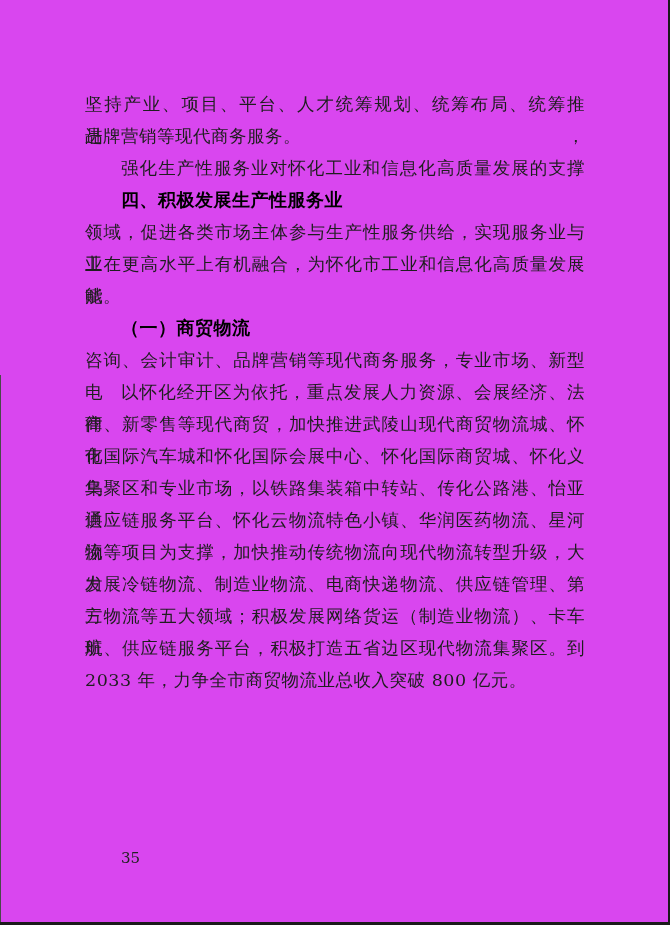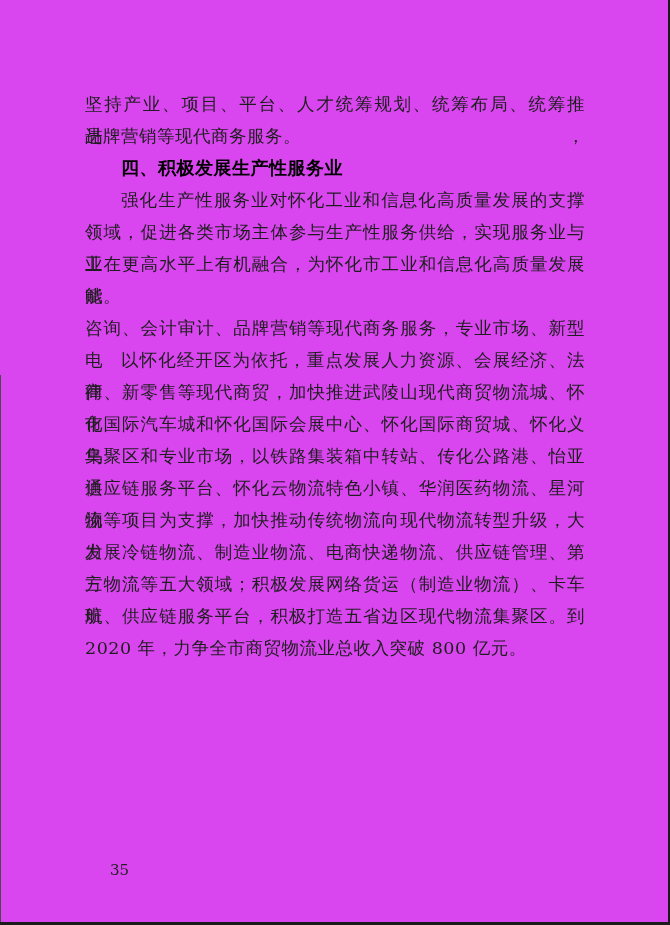--- a/index.html
+++ b/index.html
@@ -41,27 +41,26 @@
   .line.heading {
     font-family: "DejaVu Sans", "Liberation Sans", sans-serif;
     font-weight: bold;
     font-size: 18px;
     color: #000000;
     text-indent: 36px;
     text-align: left;
   }
   .page-number {
     position: absolute;
-    left: 110px;
+    left: 121px;
     top: 847px;
     font-size: 15px;
     line-height: 22px;
     color: #222222;
     font-family: "DejaVu Serif", "Liberation Serif", serif;
-    margin-top: 12px;
   }
   .edge {
     position: absolute;
     background: #1b1b1b;
   }
   .edge-right {
     top: 0; right: 0; bottom: 0; width: 2px;
   }
   .edge-bottom {
     left: 0; right: 0; bottom: 0; height: 3px;
@@ -71,34 +70,35 @@
     background: #4a4a4a;
   }
 </style>
 </head>
 <body>
 
 <div class="page">
   <div class="content" id="content">
       <div class="line justify">坚持产业、项目、平台、人才统筹规划、统筹布局、统筹推进，</div>
       <div class="line">品牌营销等现代商务服务。</div>
+      <div class="line justify indent">强化生产性服务业对怀化工业和信息化高质量发展的支撑</div>
       <div class="line heading">四、积极发展生产性服务业</div>
-      <div class="line justify indent">强化生产性服务业对怀化工业和信息化高质量发展的支撑</div>
       <div class="line justify">领域，促进各类市场主体参与生产性服务供给，实现服务业与工</div>
       <div class="line justify">业在更高水平上有机融合，为怀化市工业和信息化高质量发展赋</div>
       <div class="line">能。</div>
+      <div class="line heading">（一）商贸物流</div>
       <div class="line justify">咨询、会计审计、品牌营销等现代商务服务，专业市场、新型电</div>
       <div class="line justify indent">以怀化经开区为依托，重点发展人力资源、会展经济、法律</div>
       <div class="line justify">商、新零售等现代商贸，加快推进武陵山现代商贸物流城、怀化</div>
       <div class="line justify">市国际汽车城和怀化国际会展中心、怀化国际商贸城、怀化义乌</div>
       <div class="line justify">集聚区和专业市场，以铁路集装箱中转站、传化公路港、怡亚通</div>
       <div class="line justify">供应链服务平台、怀化云物流特色小镇、华润医药物流、星河物</div>
       <div class="line justify">流等项目为支撑，加快推动传统物流向现代物流转型升级，大力</div>
       <div class="line justify">发展冷链物流、制造业物流、电商快递物流、供应链管理、第三</div>
       <div class="line justify">方物流等五大领域；积极发展网络货运（制造业物流）、卡车航</div>
       <div class="line justify">班、供应链服务平台，积极打造五省边区现代物流集聚区。到</div>
-      <div class="line">2020 年，力争全市商贸物流业总收入突破 800 亿元。</div>
+      <div class="line">2033 年，力争全市商贸物流业总收入突破 800 亿元。</div>
     </div>
   <div class="page-number">35</div>
   <div class="edge edge-left"></div>
   <div class="edge edge-right"></div>
   <div class="edge edge-bottom"></div>
 </div>
 
 </body></html>

